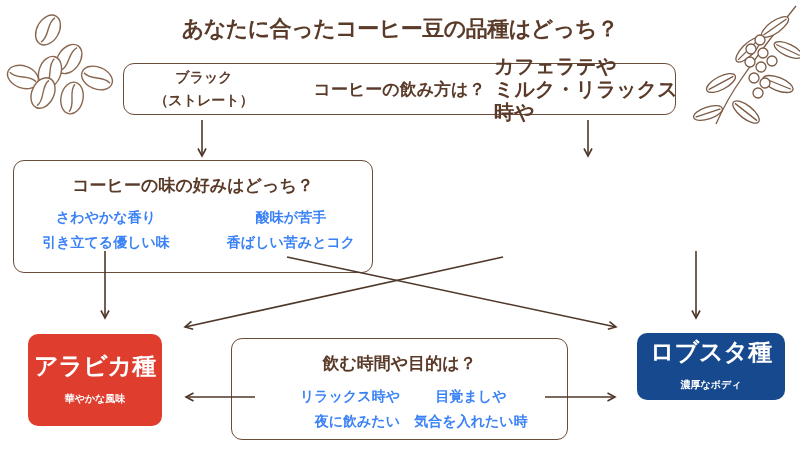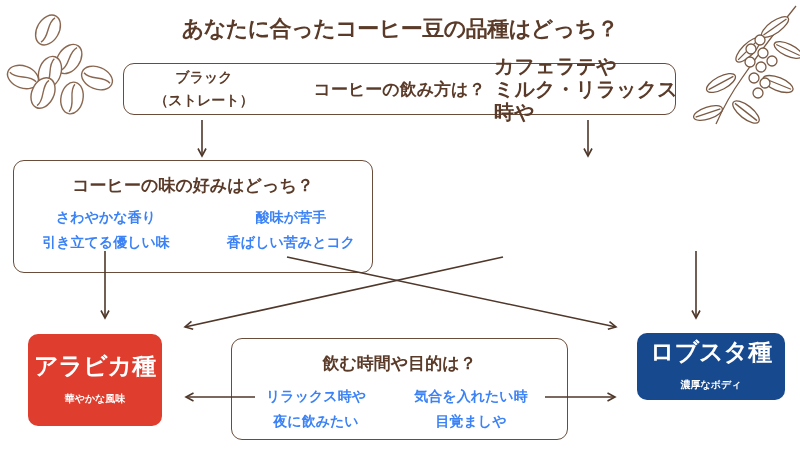--- a/index.html
+++ b/index.html
@@ -149,27 +149,27 @@
     </div>
     <div class="opt" style="left:187px;top:44px;width:180px;">
       <div>酸味が苦手</div>
       <div>香ばしい苦みとコク</div>
     </div>
   </div>
 
 
   <div class="qbox" style="left:231px;top:338px;width:337px;height:102px;padding-left:48px;">
     <div class="qtitle">飲む時間や目的は？</div>
-    <div class="opt" style="left:0px;top:45px;width:168px;">
+    <div class="opt" style="left:0px;top:45px;width:168px;text-align:right;">
       <div>リラックス時や</div>
       <div>夜に飲みたい</div>
     </div>
     <div class="opt" style="left:149px;top:45px;width:180px;">
+      <div>目覚ましや</div>
       <div>気合を入れたい時</div>
-      <div>目覚ましや</div>
     </div>
   </div>
 
   <div class="result result-arabica" style="left:28px;top:334px;width:134px;height:92px;">
     <div class="rname">アラビカ種</div>
     <div class="rtrait">華やかな風味</div>
   </div>
 
   <div class="result result-robusta" style="left:637px;top:333px;width:148px;height:67px;">
     <div class="rname">ロブスタ種</div>

